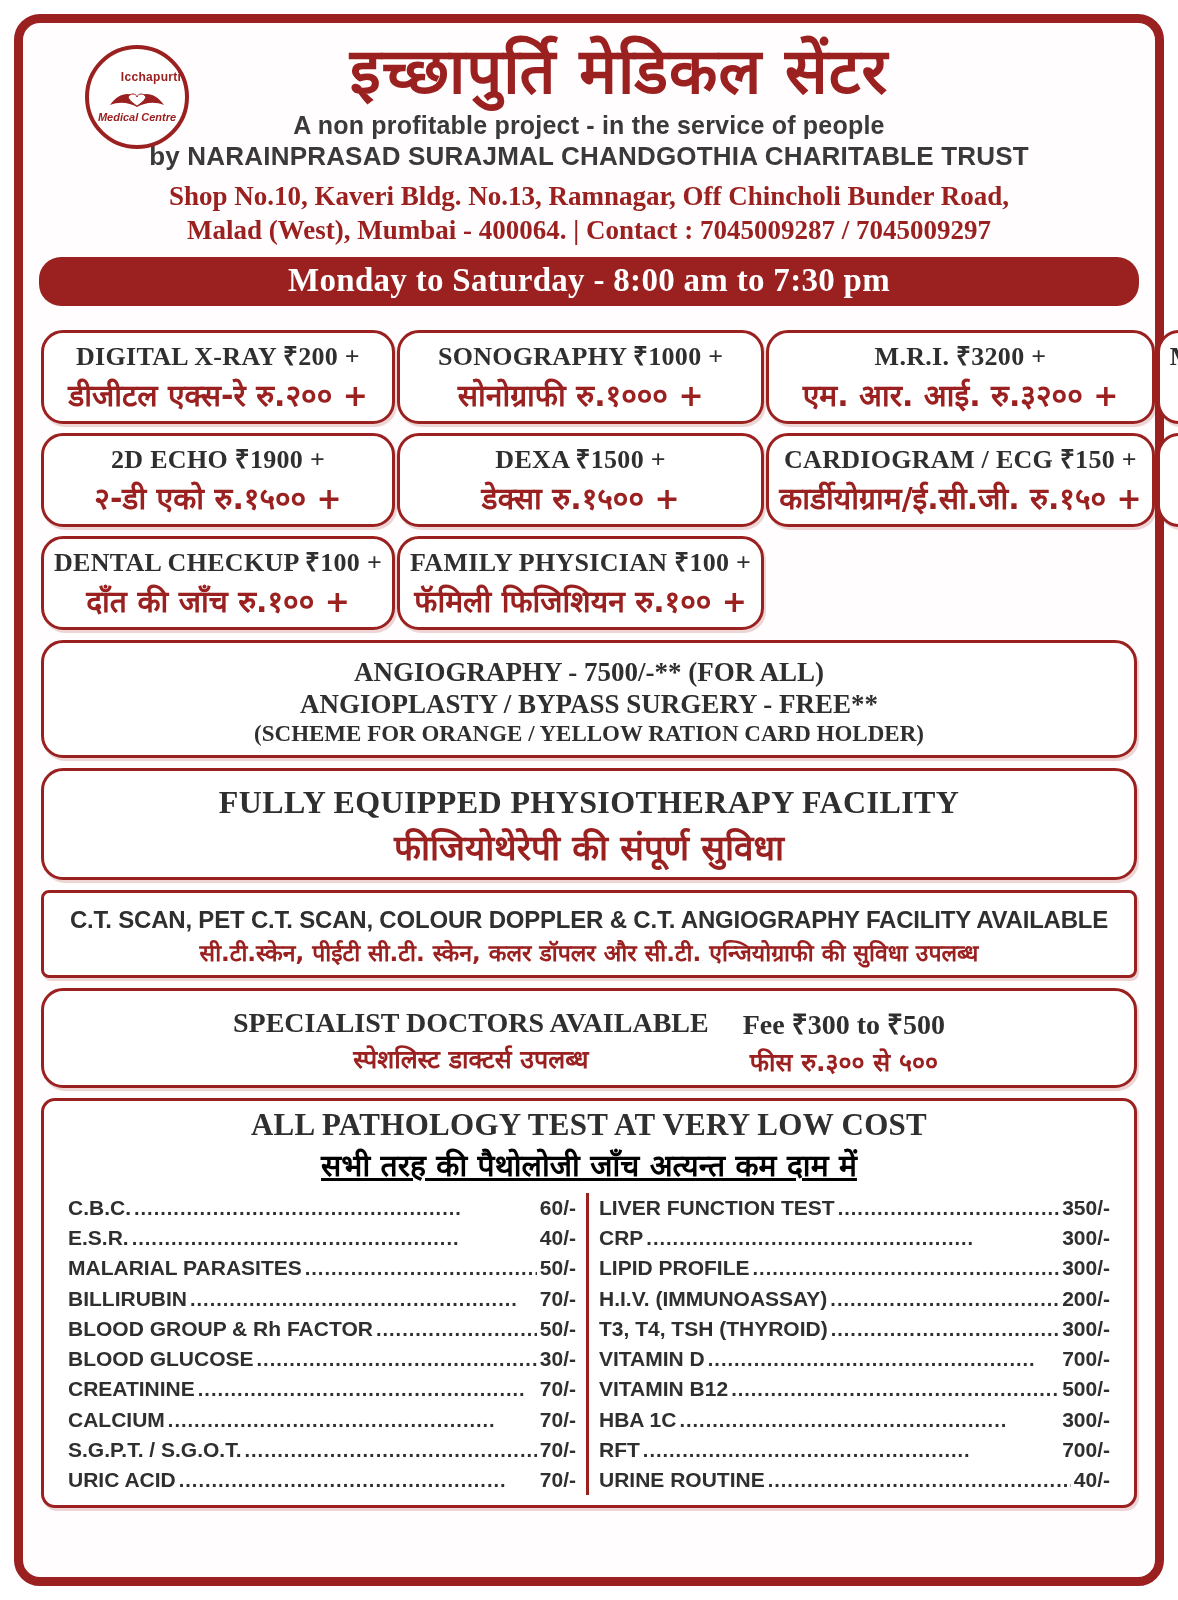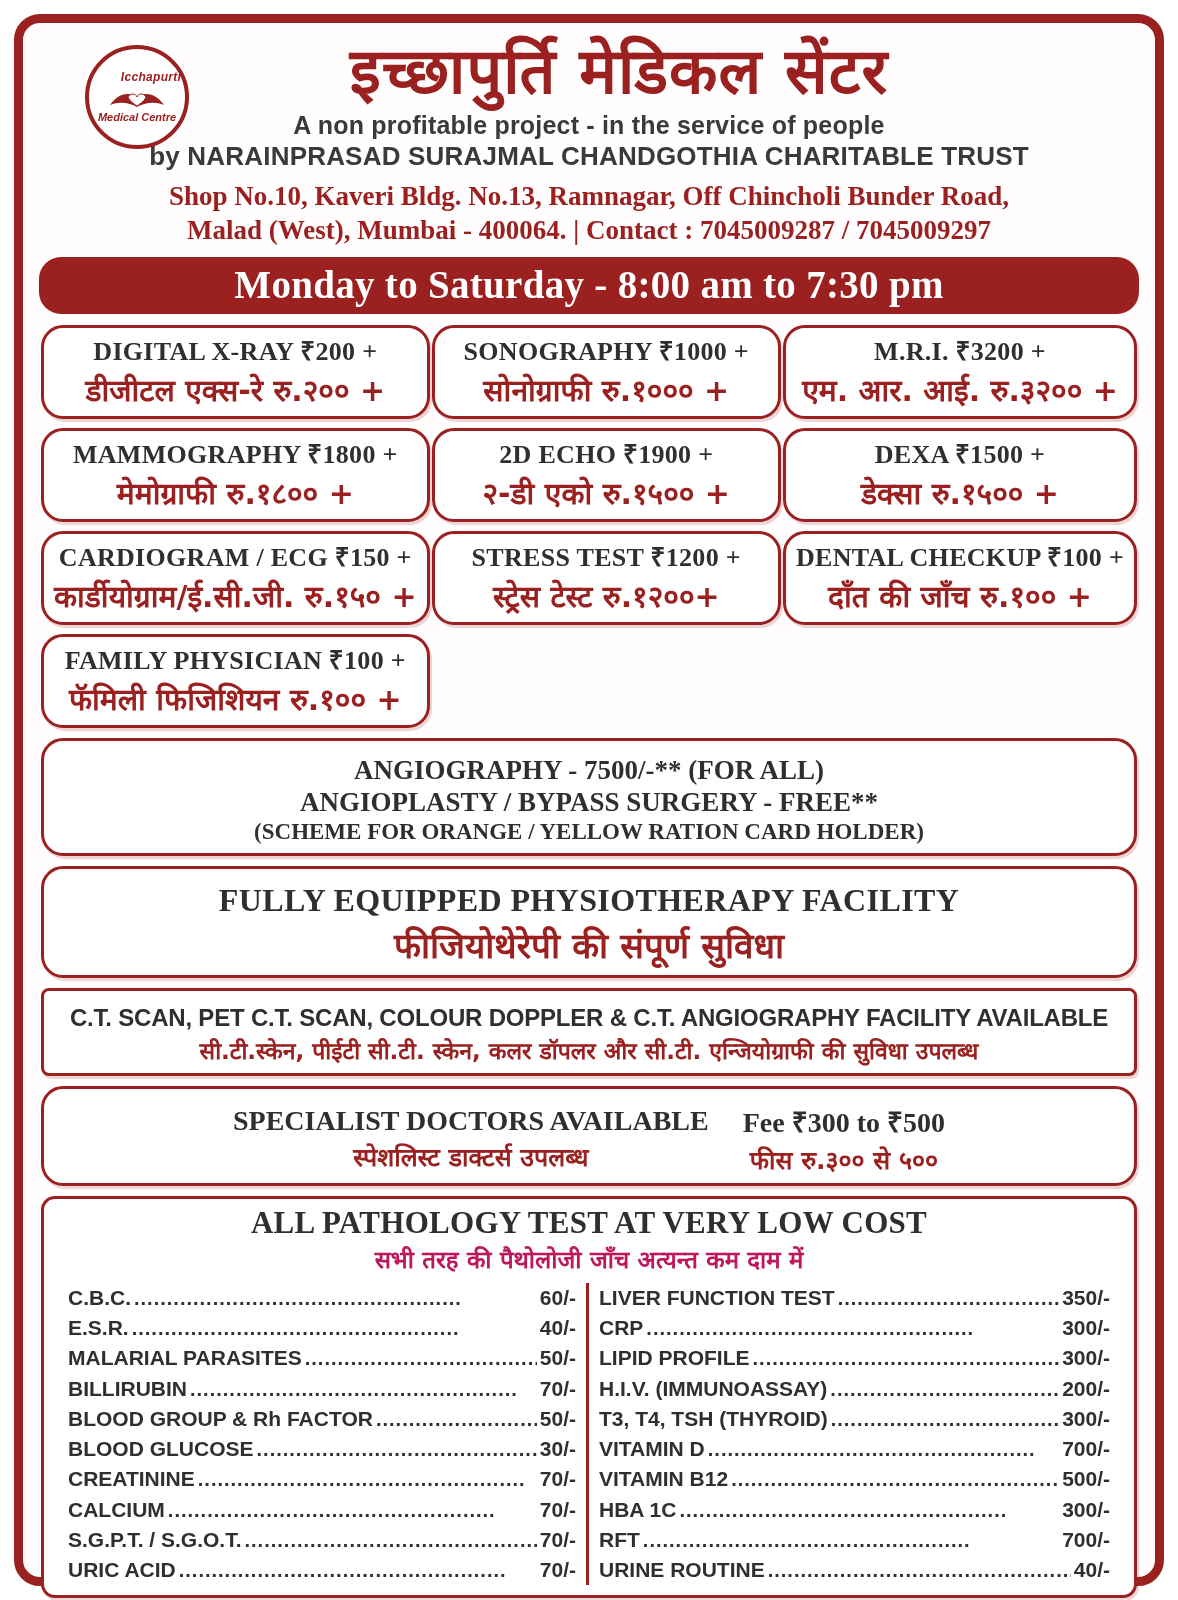--- a/index.html
+++ b/index.html
@@ -49,21 +49,20 @@
     background: #ffffff;
     display: flex;
     flex-direction: column;
     align-items: center;
     justify-content: center;
     line-height: 1.05;
   }
   .logo .logo-top {
     font-size: 12px;
     font-weight: bold;
-    font-style: italic;
     color: #9b2020;
     letter-spacing: .3px;
     margin-left: 28px;
   }
   .logo .logo-mid {
     width: 62px;
     height: 26px;
     margin: 1px 0;
   }
   .logo .logo-bottom {
@@ -103,31 +102,31 @@
     margin-top: 8px;
     line-height: 1.25;
   }
   .timing {
     margin: 9px 6px 0 6px;
     background: #9b2020;
     border-radius: 22px;
     color: #ffffff;
     font-family: "Liberation Serif", serif;
     font-weight: bold;
-    font-size: 39px;
+    font-size: 33px;
     padding: 5px 0 7px 0;
     letter-spacing: .3px;
   }
 
   
   .grid {
     display: grid;
-    grid-template-columns: 1fr 1fr 1fr;
+    grid-template-columns: 1fr 1fr 1fr 1fr;
     gap: 9px 2px;
-    margin: 11px 8px 0 8px;
+    margin: 24px 8px 0 8px;
   }
   .pill {
     border: 3px solid #9b2020;
     border-radius: 22px;
     padding: 4px 10px 6px 10px;
     text-align: center;
     background: #ffffff;
     box-shadow: 2px 3px 0 rgba(155,32,32,.18);
   }
   .pill .en {
@@ -234,23 +233,24 @@
     font-family: "Liberation Serif", serif;
     font-weight: bold;
     font-size: 31px;
     color: #2f2f2f;
     letter-spacing: .3px;
   }
   .path-title-hi {
     text-align: center;
     font-family: "DejaVu Sans", sans-serif;
     font-weight: bold;
-    font-size: 24px;
-    color: #be185d;
+    font-size: 30px;
+    color: #000000;
     margin-top: 1px;
+    text-decoration: underline;
   }
   .path-cols {
     display: flex;
     margin-top: 8px;
   }
   .path-col {
     width: 50%;
     box-sizing: border-box;
     padding: 0 10px;
   }

